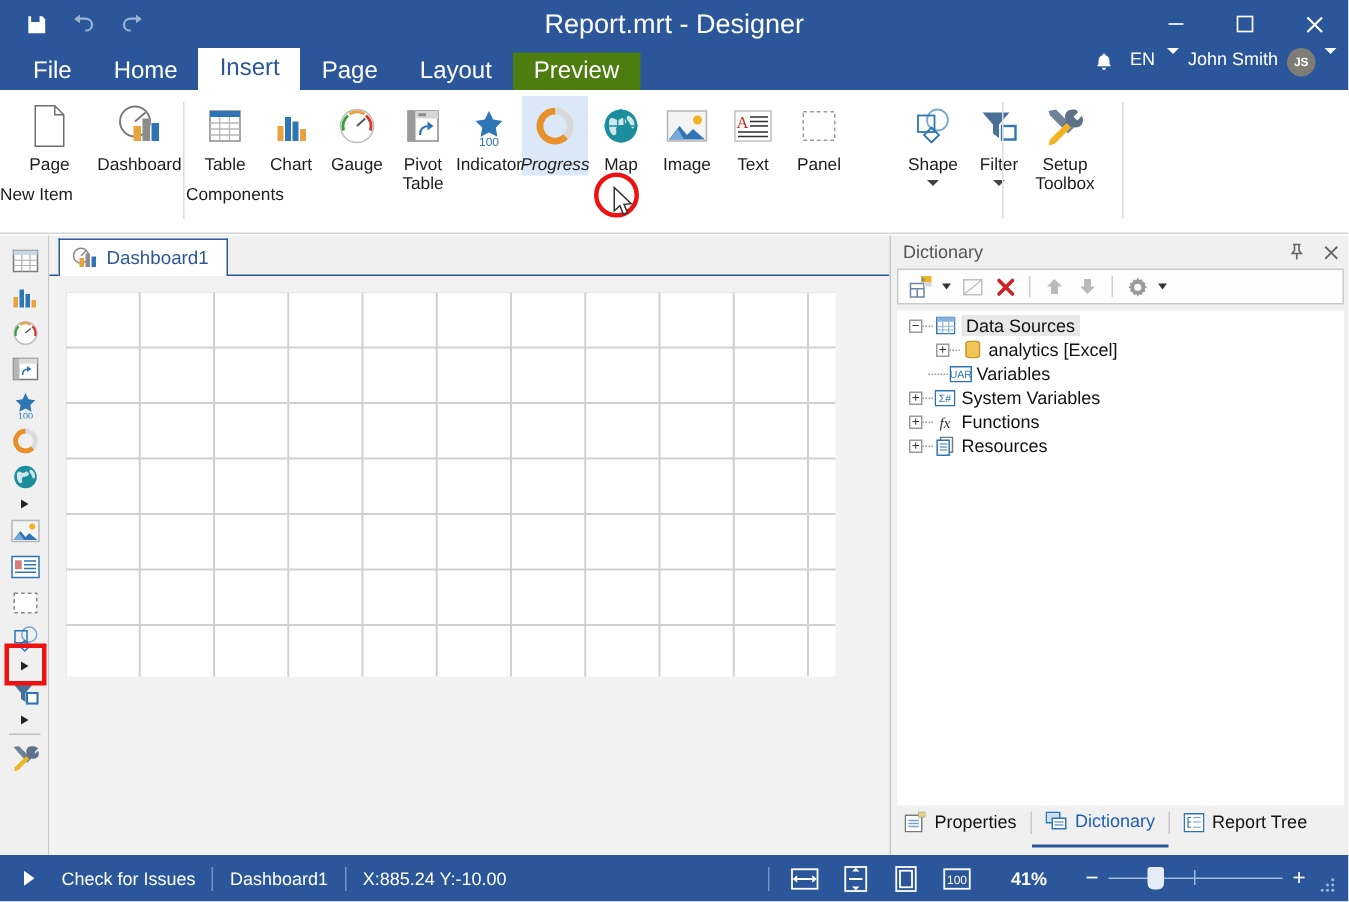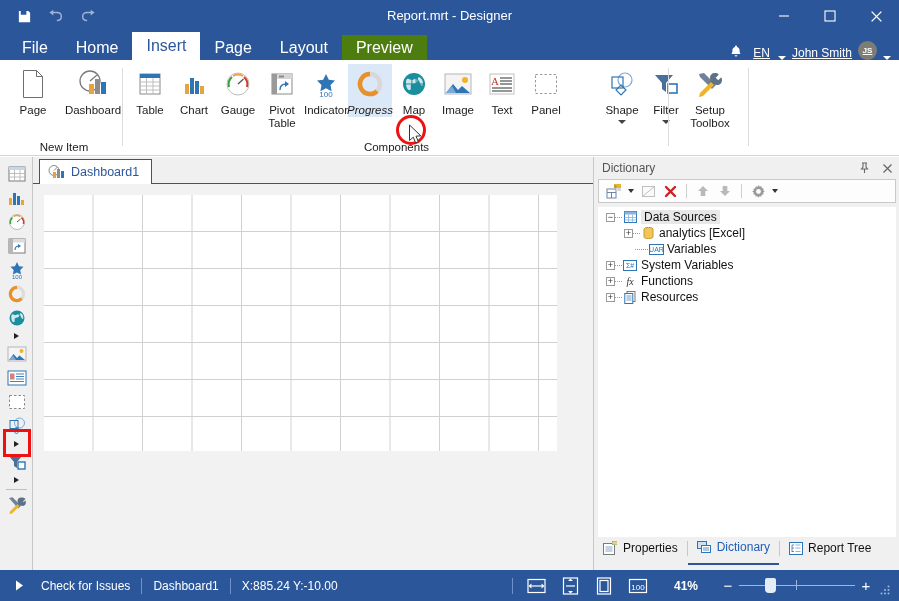--- a/index.html
+++ b/index.html
@@ -15,38 +15,38 @@
 
   
   .titlebar {
     position:absolute; left:0; top:0; width:899px; height:32px;
     background:#2b579a;
   }
   .qat { position:absolute; left:14px; top:6px; display:flex; gap:12px; align-items:center; }
   .qat-btn { width:20px; height:20px; display:flex; align-items:center; justify-content:center; cursor:pointer; }
   .win-title {
     position:absolute; left:0; top:0; width:899px; height:32px;
-    line-height:32px; text-align:center; color:#ffffff; font-size:13px;
+    line-height:32px; text-align:center; color:#ffffff; font-size:18px;
   }
   .wbtns { position:absolute; right:0; top:0; height:32px; display:flex; }
   .wbtn { width:46px; height:32px; display:flex; align-items:center; justify-content:center; cursor:pointer; }
 
   
   .tabbar {
     position:absolute; left:0; top:32px; width:899px; height:28px;
     background:#2b579a;
   }
   .tabs { position:absolute; left:8px; top:0; height:28px; display:flex; align-items:flex-end; }
   .tab {
     height:25px; line-height:25px; padding:0 14px; color:#ffffff; font-size:16px;
     cursor:pointer; white-space:nowrap;text-align:right;
   }
   .tab.active { background:#ffffff; color:#2b579a; height:28px; line-height:28px; }
   .tab.preview { background:#4d7c0f; }
-  .tabbar-right { position:absolute; right:8px; top:0; height:28px; display:flex; align-items:flex-end; gap:6px; color:#fff; font-size:12px;text-decoration:underline; }
+  .tabbar-right { position:absolute; right:8px; top:0; height:28px; display:flex; align-items:flex-start; gap:6px; color:#fff; font-size:12px; }
   .bell { width:18px; height:18px; display:flex; align-items:center; justify-content:center; cursor:pointer; }
   .lang { cursor:pointer; padding:0 2px; }
   .caret-w { width:0;height:0;border-left:4px solid transparent;border-right:4px solid transparent;border-top:4px solid #ffffff; display:inline-block; cursor:pointer;}
   .username { cursor:pointer; }
   .avatar {
     width:19px;height:19px;border-radius:50%;background:#7d7d76;color:#fff;
     font-size:8px;display:flex;align-items:center;justify-content:center;font-weight:bold;cursor:pointer;
   }
 
   
@@ -58,21 +58,21 @@
   .ritems { display:flex; height:68px; align-items:flex-start; padding-top:4px; }
   .ritem {
     width:auto; min-width:44px; display:flex; flex-direction:column; align-items:center;
     padding:3px 6px 0 6px; cursor:pointer; position:relative;
   }
   .ritem .ico { height:34px; display:flex; align-items:center; justify-content:center; }
   .ritem .lbl { font-size:11.5px; color:#1c1c1c; text-align:center; line-height:13px; margin-top:3px; white-space:pre-line; }
   .ritem.hl { background:#dbe8f7; }
   .ritem .dd { width:0;height:0;border-left:4px solid transparent;border-right:4px solid transparent;border-top:4px solid #444; margin-top:3px; }
   .gsep { position:absolute; top:8px; width:1px; height:78px; background:#dcdcdc; }
-  .glabel { position:absolute; bottom:3px; width:100%; text-align:center; font-size:11.5px; color:#1c1c1c; }
+  .glabel { position:absolute; bottom:20px; width:100%; text-align:left; font-size:11.5px; color:#1c1c1c; }
 
   
   .sidebar {
     position:absolute; left:0; top:157px; width:33px; height:413px;
     background:#f0f0f0; border-right:1px solid #c8c8c8;
   }
   .sb-item {
     width:33px; height:24px; display:flex; align-items:center; justify-content:center; cursor:pointer; position:relative;
   }
   .sb-arrow { width:33px; height:12px; display:flex; align-items:center; justify-content:center; cursor:pointer; }
@@ -617,21 +617,21 @@
         <span class="tbox">+</span>
         <span class="tdots"></span>
         <span class="tico">
           <svg width="11" height="12" viewBox="0 0 11 12">
               <ellipse cx="5.5" cy="2" rx="4.5" ry="1.6" fill="#f2c558" stroke="#c49a2e"></ellipse>
               <path fill="#f2c558" stroke="#c49a2e" d="M1 2v8c0 .9 2 1.6 4.5 1.6S10 10.9 10 10V2"></path>
             </svg>
         </span>
         <span>analytics [Excel]</span>
       </div>
-      <div class="trow" style="padding-left:37px;">
+      <div class="trow" style="padding-left:21px;">
         <span class="tdots" style="width:13px"></span>
         <span class="tico">
           <svg width="15" height="11" viewBox="0 0 15 11">
               <rect x="0.5" y="0.5" width="14" height="10" fill="#fff" stroke="#2e75b6"></rect>
               <text x="7.5" y="8" font-size="7" fill="#2e75b6" text-anchor="middle" font-family="Liberation Sans">UAR</text>
             </svg>
         </span>
         <span>Variables</span>
       </div>
       <div class="trow" style="padding-left:8px;">

